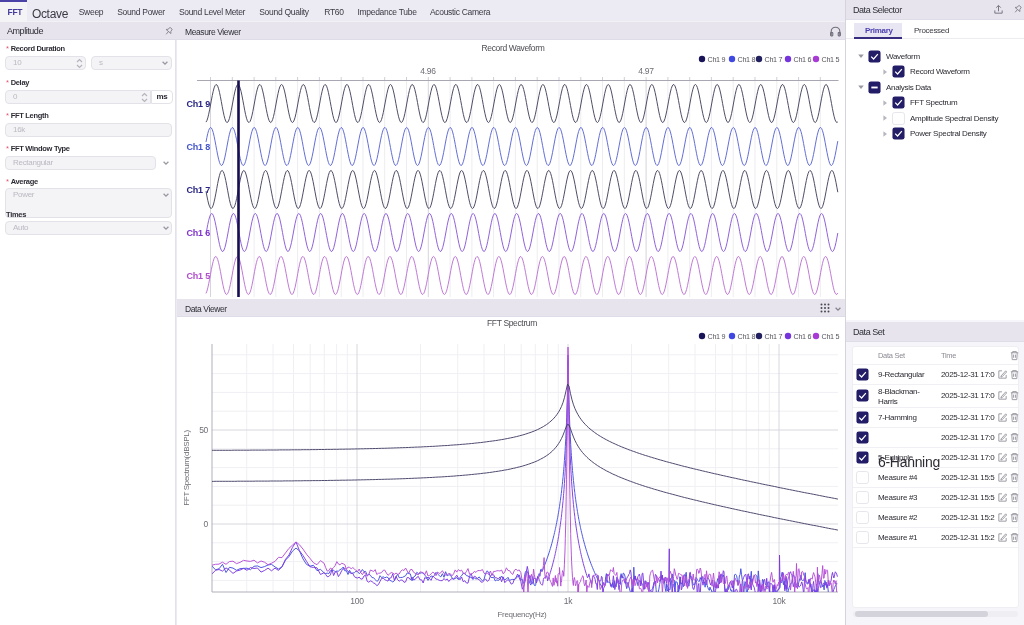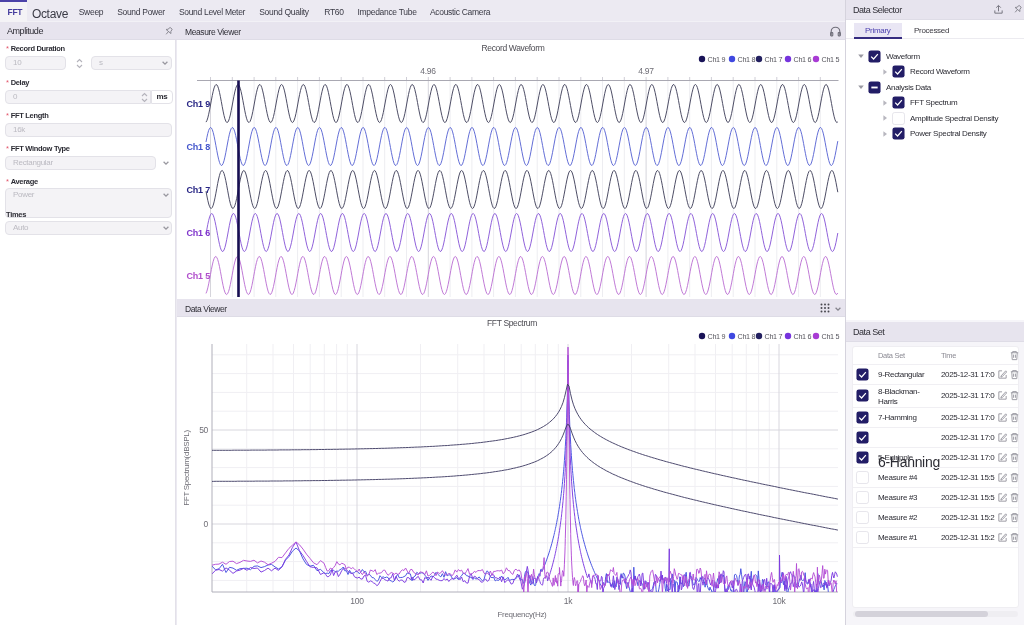--- a/index.html
+++ b/index.html
@@ -13,21 +13,21 @@
 <div class="txt" style="left:460px;top:7px;font-size:8.5px;color:#3a3a45;transform:translateX(-50%)">Acoustic Camera</div>
 <div class="hdr" style="left:0;top:22px;width:177px;height:18px"></div>
 <div class="htx" style="left:7px;top:26px">Amplitude</div>
 <svg style="position:absolute;left:163px;top:26px" width="11" height="11" viewBox="0 0 24 24" fill="none" stroke="#8a8992" stroke-width="2">
     <g transform="rotate(40 12 12)">
       <path d="M9 3 L15 3 L16 9 L19 12 L5 12 L8 9 Z M12 12 L12 20"></path>
     </g>
   </svg>
 <div class="abs" style="left:0;top:40px;width:176px;height:585px;background:#fff;border-right:1px solid #e3e1e9"></div>
 <div class="lbl" style="left:6px;top:43.5px"><span class="st">*</span>Record Duration</div>
-<div class="inp" style="left:5px;top:56px;width:61px;height:14px">10</div>
+<div class="inp" style="left:5px;top:56px;width:81px;height:14px">10</div>
 <svg style="position:absolute;left:76px;top:57.5px" width="7" height="11" viewBox="0 0 7 11" fill="none" stroke="#b4b3bb" stroke-width="1.1">
     <path d="M1 4 L3.5 1.5 L6 4 M1 7 L3.5 9.5 L6 7"></path>
   </svg>
 <div class="inp" style="left:91px;top:56px;width:81px;height:14px">s</div>
 <svg style="position:absolute;left:161px;top:59px" width="8" height="8" viewBox="0 0 10 10" fill="none" stroke="#98979f" stroke-width="1.6">
     <path d="M2 3.5 L5 6.5 L8 3.5"></path>
   </svg>
 <div class="lbl" style="left:6px;top:77.5px"><span class="st">*</span>Delay</div>
 <div class="inp" style="left:5px;top:90px;width:146px;height:14px;border-radius:4px 0 0 4px">0</div>
 <svg style="position:absolute;left:141px;top:91.5px" width="7" height="11" viewBox="0 0 7 11" fill="none" stroke="#b4b3bb" stroke-width="1.1">
@@ -151,21 +151,21 @@
   </svg>
 <svg style="position:absolute;left:1012px;top:4px" width="11" height="11" viewBox="0 0 24 24" fill="none" stroke="#8a8992" stroke-width="2">
     <g transform="rotate(40 12 12)">
       <path d="M9 3 L15 3 L16 9 L19 12 L5 12 L8 9 Z M12 12 L12 20"></path>
     </g>
   </svg>
 <div class="abs" style="left:846px;top:20px;width:178px;height:300px;background:#fff"></div>
 <div class="abs" style="left:846px;top:20px;width:178px;height:19px;border-bottom:1px solid #ecebf0"></div>
 <div class="abs" style="left:854px;top:23px;width:48px;height:15px;background:#e9e6f4"></div>
 <div class="abs" style="left:854px;top:37px;width:48px;height:2px;background:#352c80"></div>
-<div class="txt" style="left:865px;top:26px;font-size:8px;font-weight:normal;color:#4a3fae">Primary</div>
+<div class="txt" style="left:865px;top:26px;font-size:8px;font-weight:bold;color:#4a3fae">Primary</div>
 <div class="txt" style="left:914px;top:26px;font-size:8px;color:#3a3940">Processed</div>
 <svg style="position:absolute;left:857px;top:52px" width="8" height="8" viewBox="0 0 10 10">
     <path d="M1.5 3 L8.5 3 L5 7.5 Z" fill="#9a99a2"></path>
   </svg>
 <div style="position:absolute;left:868px;top:49.5px;width:13px;height:13px">
     <svg width="13" height="13" viewBox="0 0 14 14" style="position:absolute;left:0;top:0">
       <rect x="0.5" y="0.5" width="13" height="13" rx="2.5" fill="#221d66"></rect>
       <path d="M3.4 7.2 L6 9.7 L10.6 4.4" stroke="#fff" stroke-width="1.3" fill="none"></path>
     </svg>
   </div>

